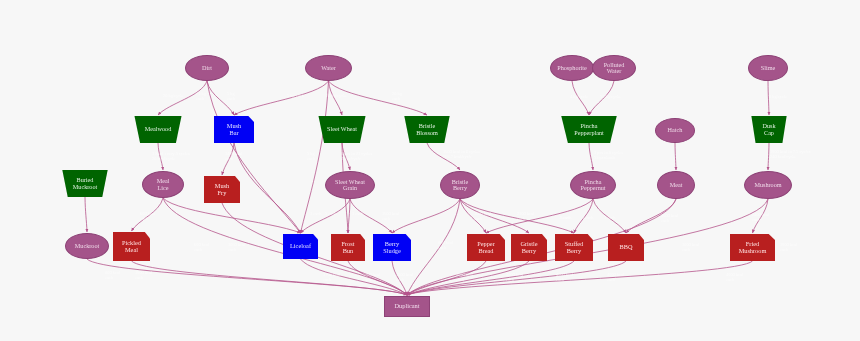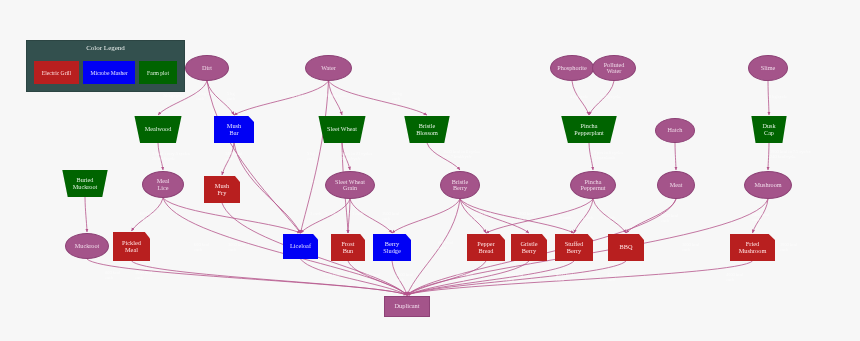--- a/index.html
+++ b/index.html
@@ -278,20 +278,14 @@
       <div class="elabel" style="left: 506px; top: 272px;">4000 kcal
 each</div>
       <div class="elabel" style="left: 556px; top: 272px;">4000 kcal
 each</div>
       <div class="elabel" style="left: 607px; top: 272px;">4000 kcal
 each</div>
       <div class="elabel" style="left: 726px; top: 272px;">4000 kcal
 each</div>
     </div>
 
-  <div id="legend">
-    <div id="legend-title">Color Legend</div>
-    <div class="legend-chip" id="lg-0">Electric Grill</div>
-    <div class="legend-chip" id="lg-1">Microbe Masher</div>
-    <div class="legend-chip" id="lg-2">Farm plot</div>
-  </div>
 
 </div>
 
 </body></html>

